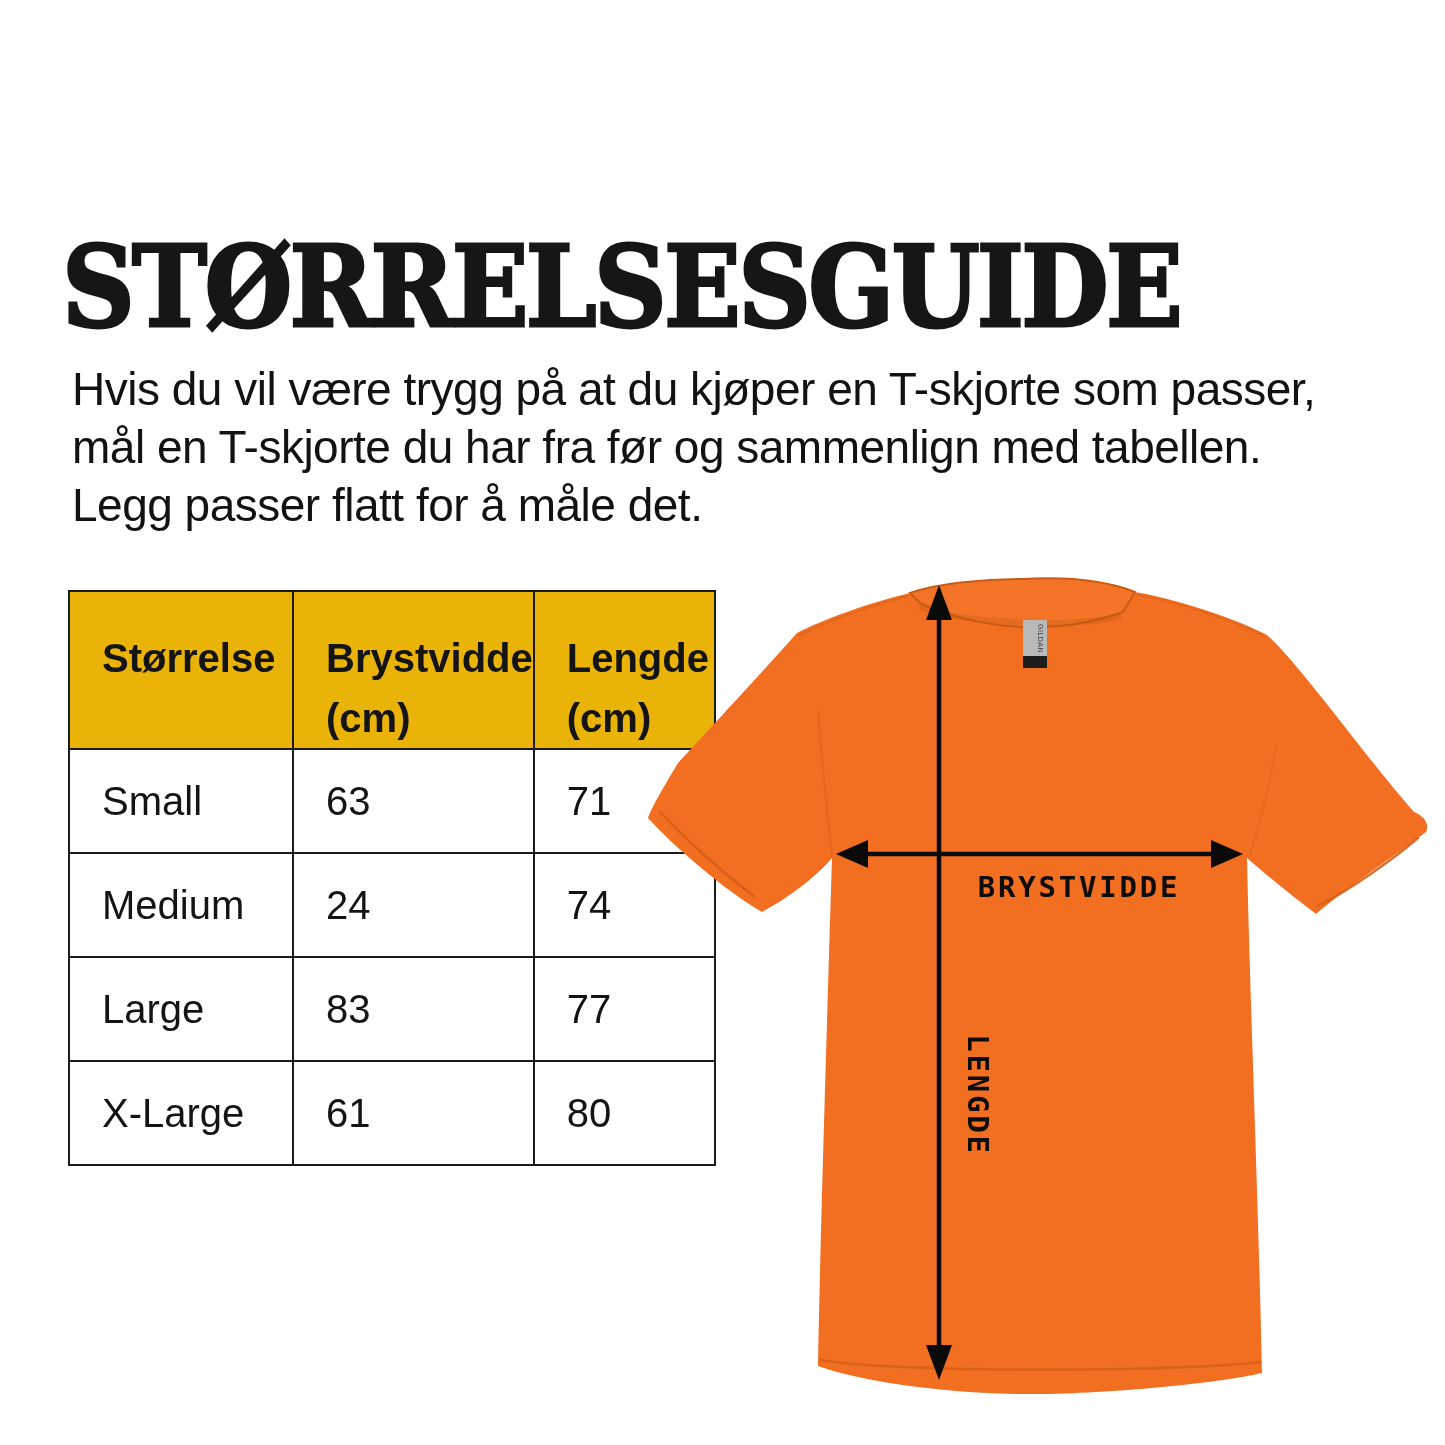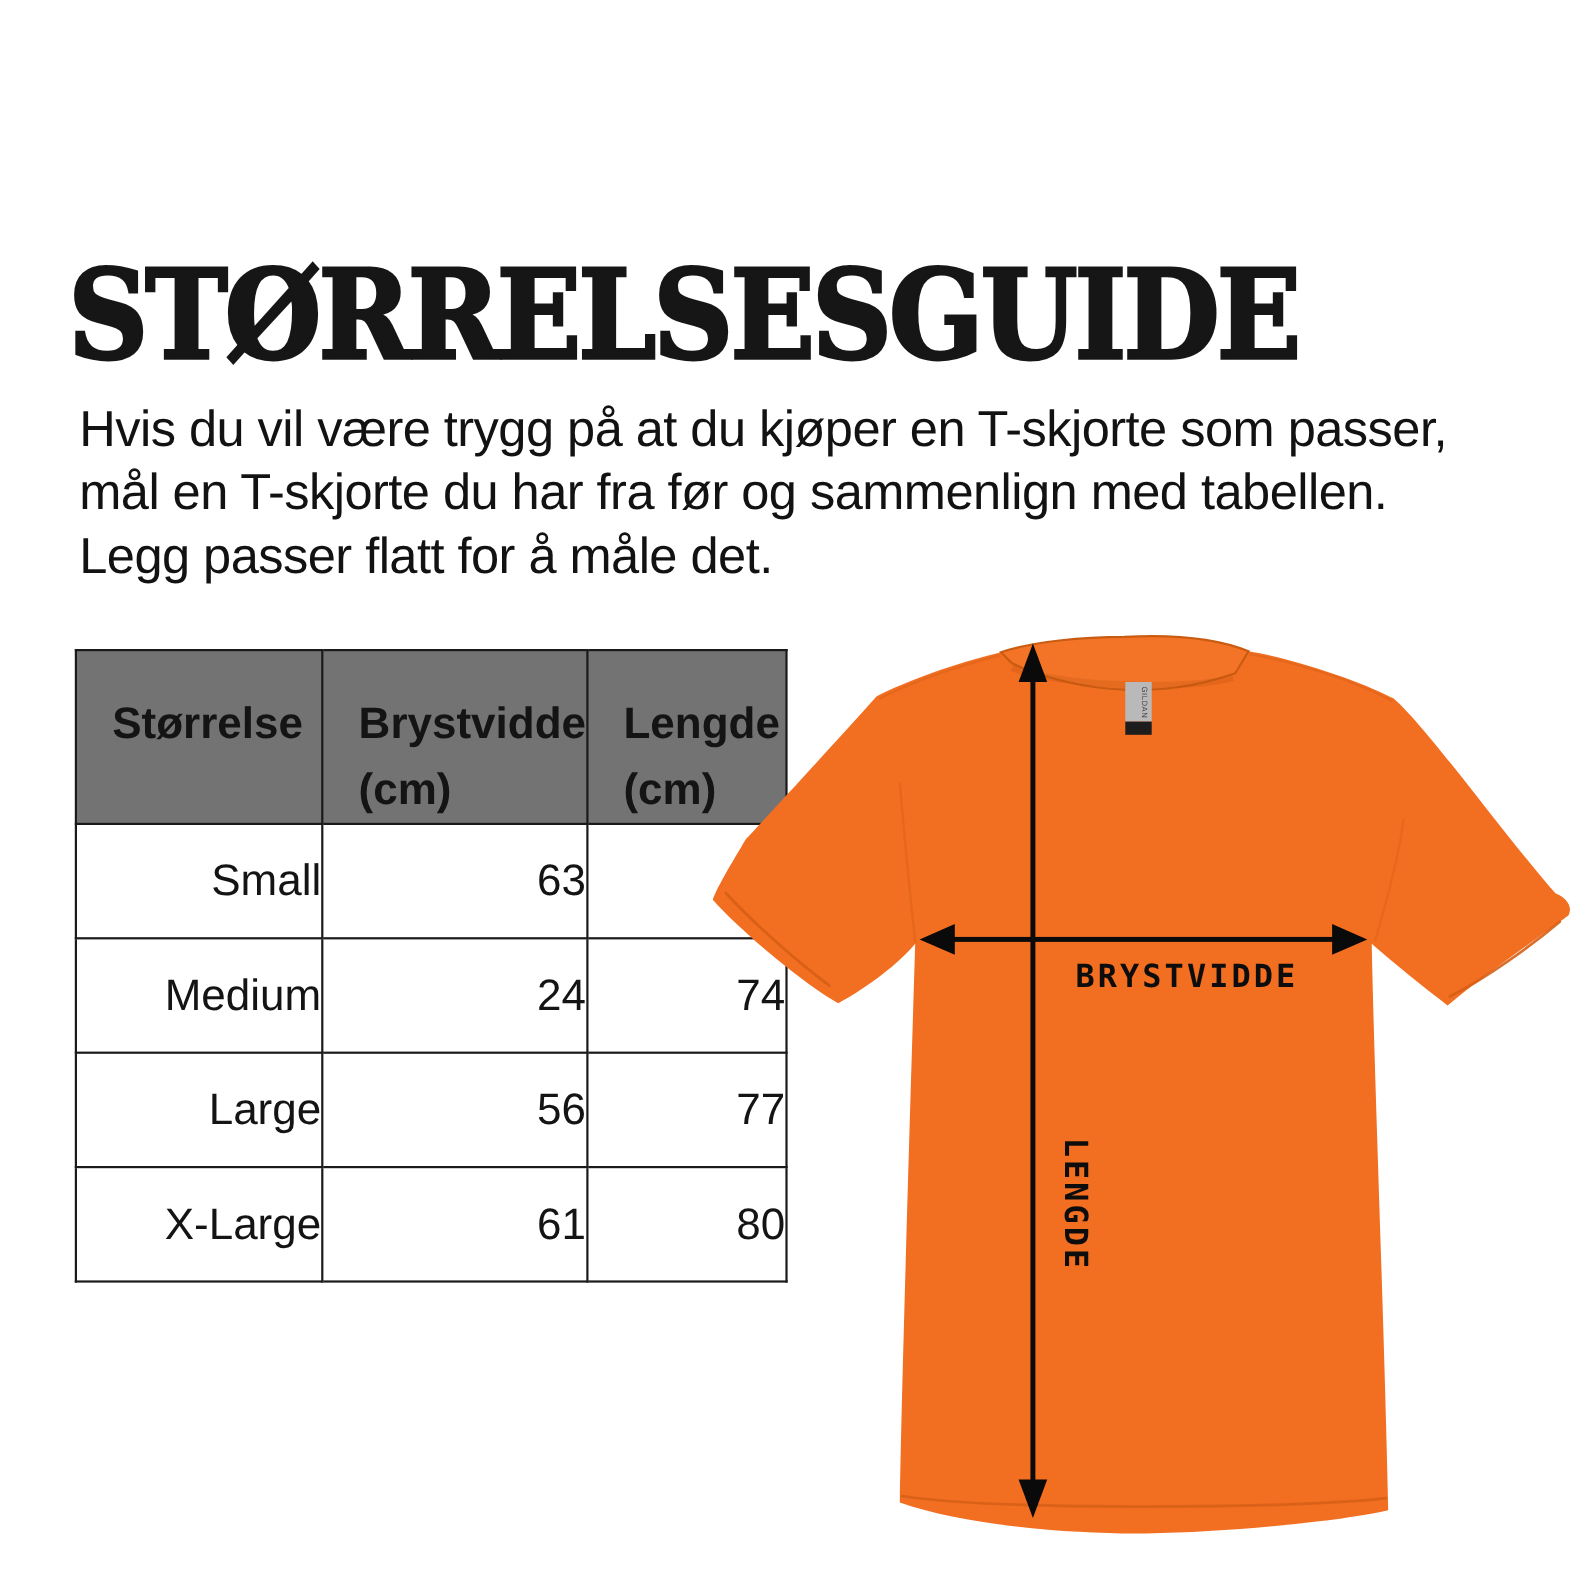--- a/index.html
+++ b/index.html
@@ -47,34 +47,33 @@
     border-collapse: collapse;
     table-layout: fixed;
   }
   .size-table th, .size-table td {
     border: 2px solid #1a1a1a;
     text-align: left;
     font-size: 40px;
     color: #141414;
   }
   .size-table th {
-    background: #737373;
+    background: #eab308;
     font-weight: bold;
     vertical-align: top;
     height: 157px;
     padding: 36px 0 0 32px;
     line-height: 60px;
   }
   .size-table td {
     height: 104px;
     padding-left: 32px;
     font-weight: normal;
     vertical-align: middle;
     background: #ffffff;
-    text-align: right;
   }
   .col-size   { width: 224px; }
   .col-chest  { width: 237px; }
   .col-length { width: 181px; }
 
   
   .diagram-svg {
     position: absolute;
     left: 0; top: 0;
     width: 1445px; height: 1445px;
@@ -132,21 +131,21 @@
       <td>63</td>
       <td>71</td>
     </tr>
     <tr>
       <td>Medium</td>
       <td>24</td>
       <td>74</td>
     </tr>
     <tr>
       <td>Large</td>
-      <td>56</td>
+      <td>83</td>
       <td>77</td>
     </tr>
     <tr>
       <td>X-Large</td>
       <td>61</td>
       <td>80</td>
     </tr>
   </tbody>
 </table>
 

